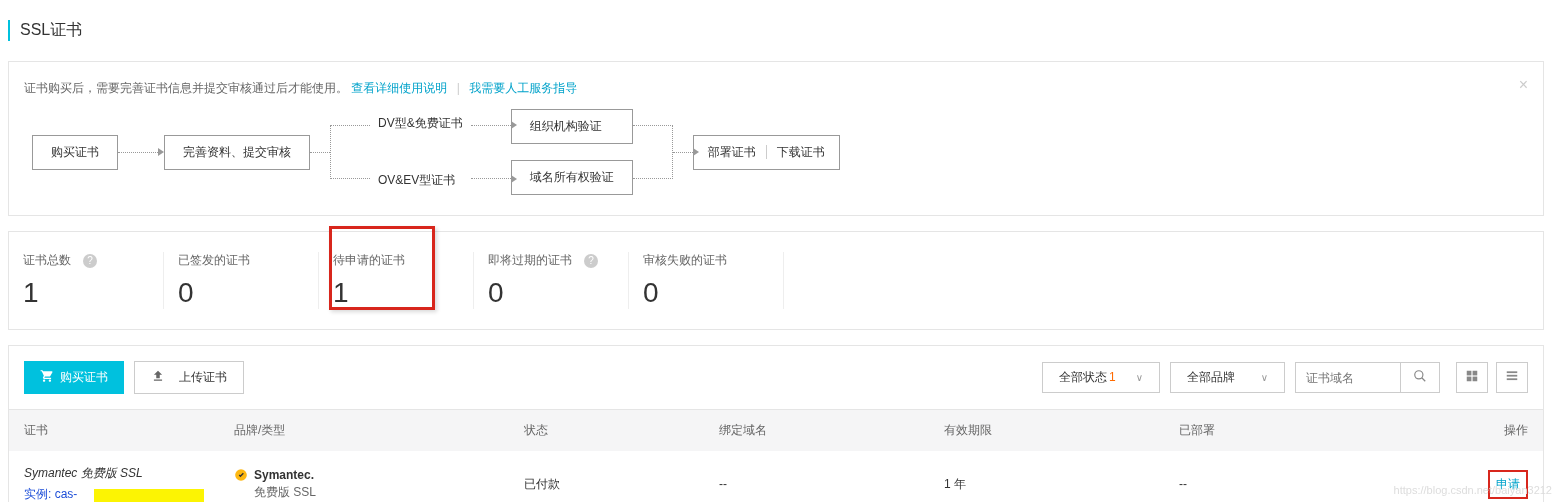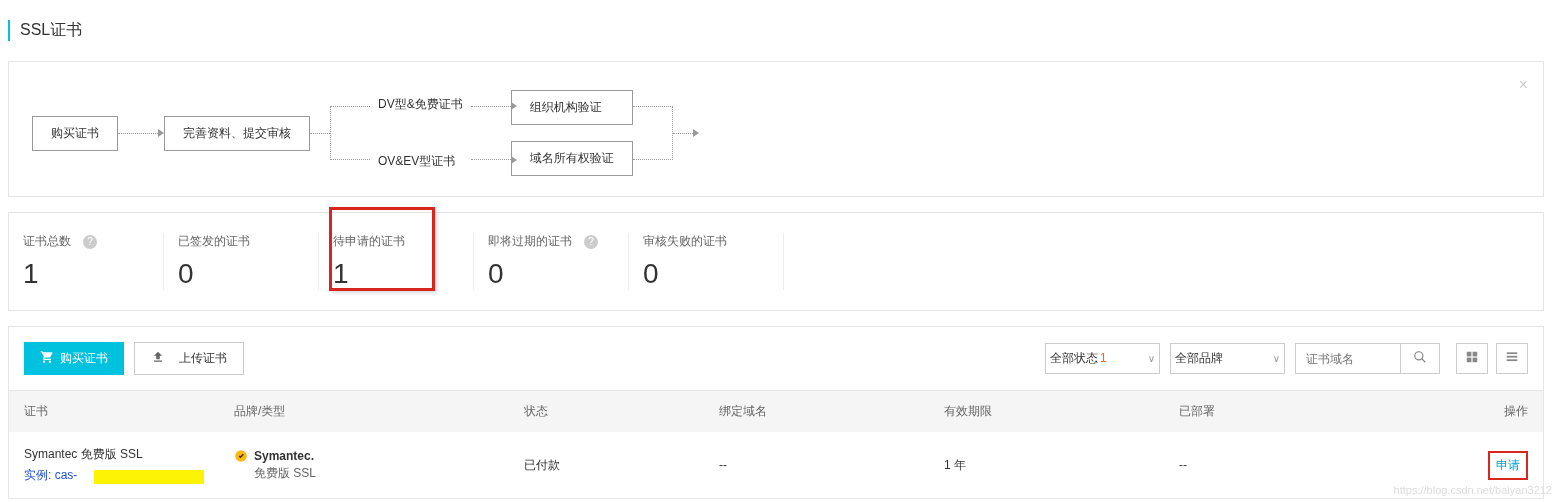--- a/index.html
+++ b/index.html
@@ -40,57 +40,63 @@
 .stat-label { color: #666; font-size: 12px; display: flex; align-items: center; gap: 12px; }
 .help-icon { display: inline-flex; width: 14px; height: 14px; border-radius: 50%; background: #ccc; color: #fff; font-size: 10px; align-items: center; justify-content: center; }
 .stat-value { font-size: 28px; color: #333; margin-top: 8px; font-weight: 300; }
 .highlight-box { position: absolute; border: 3px solid #d8261c; pointer-events: none; box-shadow: 2px 2px 4px rgba(0,0,0,0.15); }
 .highlight-1 { left: 320px; top: -6px; width: 106px; height: 84px; }
 .toolbar { border: 1px solid #e5e5e5; border-bottom: none; margin: 0 8px; padding: 15px; display: flex; align-items: center; gap: 10px; }
 .btn-primary { background: #00c1de; color: #fff; border: none; padding: 8px 16px; font-size: 12px; cursor: pointer; display: inline-flex; align-items: center; gap: 6px; }
 .btn-secondary { background: #fff; color: #333; border: 1px solid #ccc; padding: 7px 16px; font-size: 12px; cursor: pointer; display: inline-flex; align-items: center; gap: 14px; }
 .cart-icon svg, .upload-icon svg { width: 14px; height: 14px; }
 .spacer { flex: 1; }
-.select-box { border: 1px solid #ccc; padding: 6px 4px; font-size: 12px; display: inline-flex; align-items: center; gap: 20px; cursor: pointer; min-width: 115px; justify-content: space-between; }
+.select-box { border: 1px solid #ccc; padding: 6px 16px; font-size: 12px; display: inline-flex; align-items: center; gap: 20px; cursor: pointer; min-width: 115px; justify-content: space-between; }
 .select-box .count { color: #ff6a00; margin-left: 2px; }
 .chev { color: #999; font-size: 10px; }
 .search-wrap { display: flex; }
 .search-input { border: 1px solid #ccc; padding: 6px 10px; font-size: 12px; width: 106px; outline: none; }
 .search-btn { border: 1px solid #ccc; border-left: none; padding: 6px 12px; background: #fff; cursor: pointer; }
 .view-toggle { display: flex; gap: 8px; margin-left: 6px; }
 .view-btn { border: 1px solid #ccc; padding: 6px 8px; background: #fff; cursor: pointer; color: #666; }
 .table { border: 1px solid #e5e5e5; margin: 0 8px; }
 .thead { display: flex; background: #f5f5f6; padding: 12px 15px; color: #666; font-size: 12px; }
 .col-cert { flex: 0 0 210px; }
 .col-brand { flex: 0 0 290px; }
 .col-status { flex: 0 0 195px; }
 .col-domain { flex: 0 0 225px; }
 .col-validity { flex: 0 0 235px; }
 .col-deployed { flex: 0 0 290px; }
 .col-action { flex: 1; text-align: right; }
 .trow { display: flex; padding: 14px 15px; align-items: center; font-size: 12px; position: relative; }
-.cert-name { color: #333; margin-bottom: 4px; }
+.cert-name { color: #333; margin-bottom: 4px; font-style: italic; }
 .cert-inst { color: #1d4ed8; display: flex; align-items: flex-end; gap: 17px; }
 .redact { display: inline-block; width: 110px; height: 14px; background: #fcf403; }
 .brand-cell { display: flex; align-items: flex-start; gap: 6px; }
 .brand-logo { width: 14px; height: 14px; display: inline-flex; align-items: center; justify-content: center; }
 .brand-text { display: flex; flex-direction: column; }
 .brand-title { font-size: 12px; color: #333; font-weight: bold; }
 .brand-sub { color: #666; margin-top: 2px; }
 .action-link { color: #00a2ca; cursor: pointer; }
 .highlight-2 { border: 2px solid #d8261c; padding: 4px 6px; display: inline-block; }
 .watermark { position: fixed; right: 0; bottom: 6px; color: #ddd; font-size: 11px; }
 </style>
 </head>
 <body>
 
 <h1 class="page-title">SSL证书</h1>
 
 <div class="info-panel">
   <span class="close-x">×</span>
+  <div class="info-text">
+    <span>证书购买后，需要完善证书信息并提交审核通过后才能使用。</span>
+    <a class="link">查看详细使用说明</a>
+    <span class="sep">|</span>
+    <a class="link">我需要人工服务指导</a>
+  </div>
   <div class="flow">
     <div class="flow-box">购买证书</div>
     <div class="dotted-arrow">
         <div class="line" style="width:40px"></div>
         <div class="head"></div>
       </div>
     <div class="flow-box">完善资料、提交审核</div>
     <div class="dotted-h" style="width:20px"></div>
     <div class="branch">
       <div class="branch-lines">
@@ -112,20 +118,25 @@
         <div class="flow-box">组织机构验证</div>
         <div class="flow-box">域名所有权验证</div>
       </div>
       <div class="merge-lines">
         <div class="merge-top"></div>
           <div class="merge-bot"></div>
           <div class="merge-vert"></div>
           <div class="merge-out"></div>
           <div class="merge-head"></div>
       </div>
+    </div>
+    <div class="final-box">
+      <span>部署证书</span>
+      <span class="fsep"></span>
+      <span>下载证书</span>
     </div>
   </div>
 </div>
 
 <div class="stats-panel">
   <div class="stat">
     <div class="stat-label">
         <span>证书总数</span>
         <span class="help-icon">?</span>
       </div>

